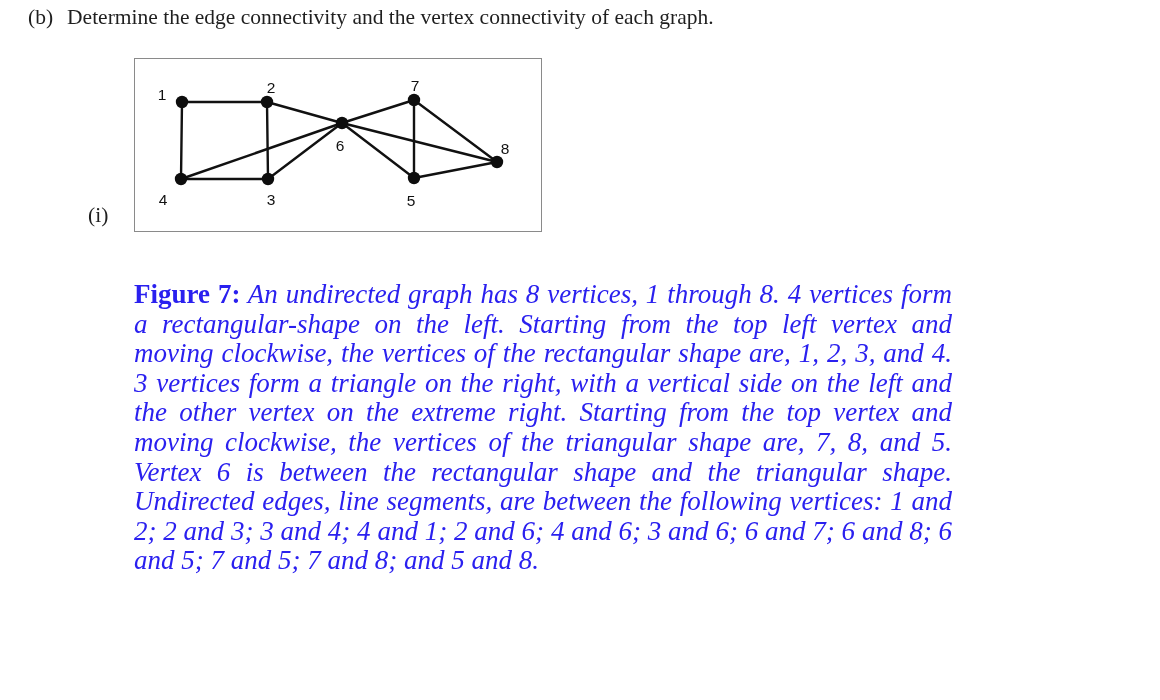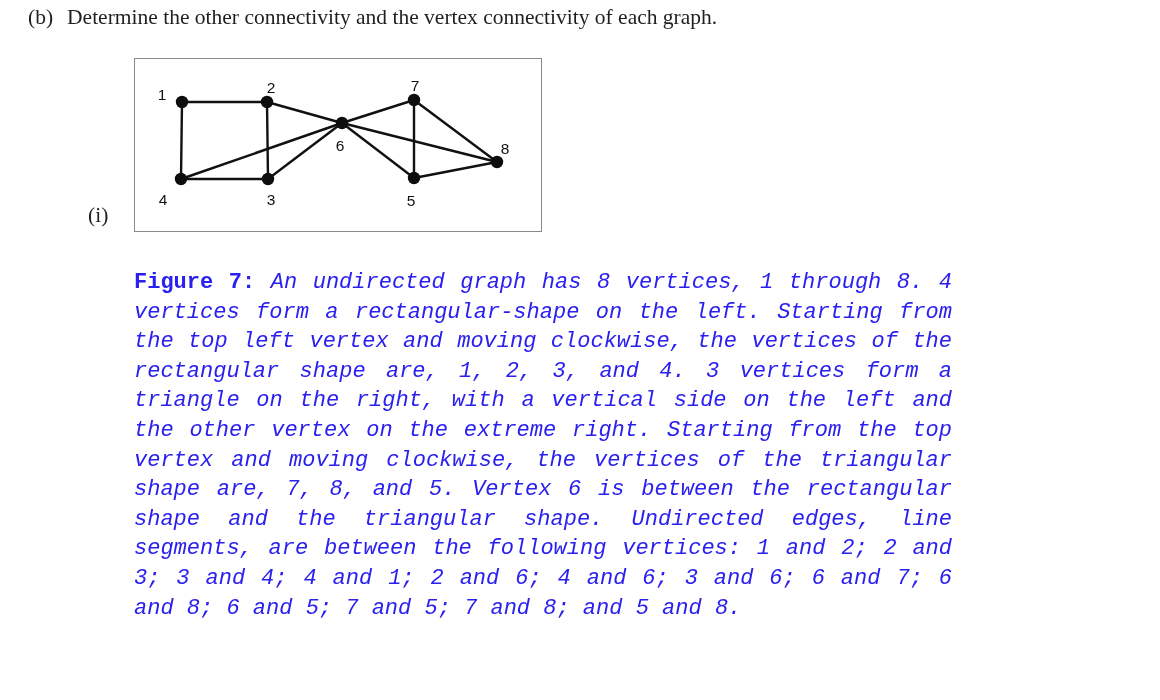--- a/index.html
+++ b/index.html
@@ -76,43 +76,43 @@
   .graph-vertex-label {
     font-family: "Liberation Sans", "DejaVu Sans", sans-serif;
     font-size: 15.5px;
     fill: #111111;
   }
 
   
   #figure-caption {
     position: absolute;
     left: 134px;
-    top: 268px;
+    top: 280px;
     width: 818px;
     color: #2a20ef;
-    font-size: 22px;
+    font-size: 27px;
     line-height: 29.6px;
     text-align: justify;
     text-justify: inter-word;
     font-style: italic;
-    font-family: Liberation Mono, monospace;
+    font-family: Liberation Serif, serif;
   }
   #figure-caption .caption-head {
     font-style: normal;
     font-weight: bold;
   }
   #figure-caption .caption-body {
     font-style: italic;
   }
 </style>
 </head>
 <body>
 
 <div id="question-line">
-  <span class="q-label">(b)</span><span class="q-text">Determine the other connectivity and the vertex connectivity of each graph.</span>
+  <span class="q-label">(b)</span><span class="q-text">Determine the edge connectivity and the vertex connectivity of each graph.</span>
 </div>
 
 <div id="figure-block">
 
   <div id="figure-roman-label">(i)</div>
 
   <div id="figure-frame">
     <svg id="graph-svg" viewBox="0 0 408 174">
       <g id="edge-layer">
           <line x1="47" y1="43" x2="132" y2="43" class="graph-edge" stroke="#111111"></line>

